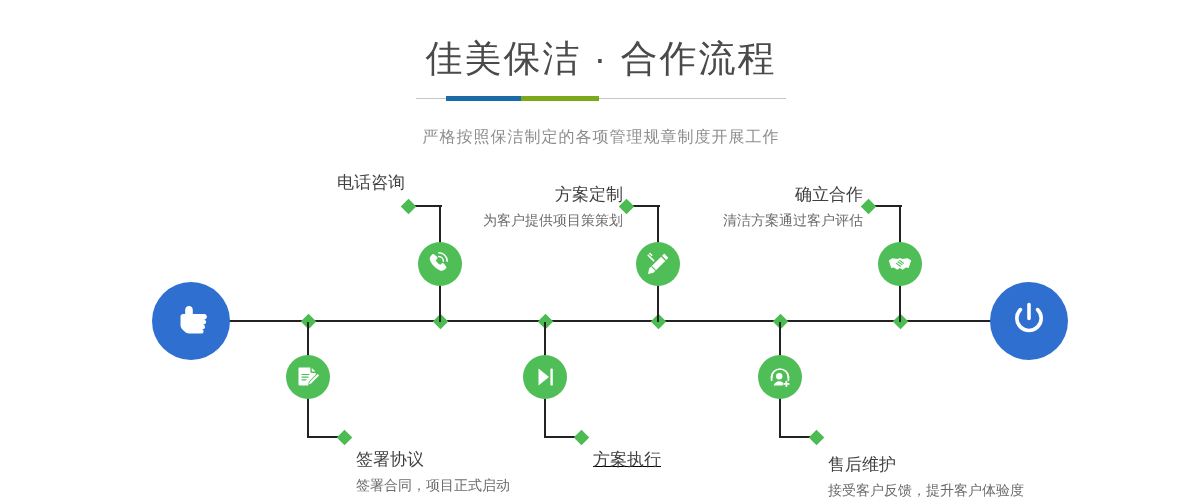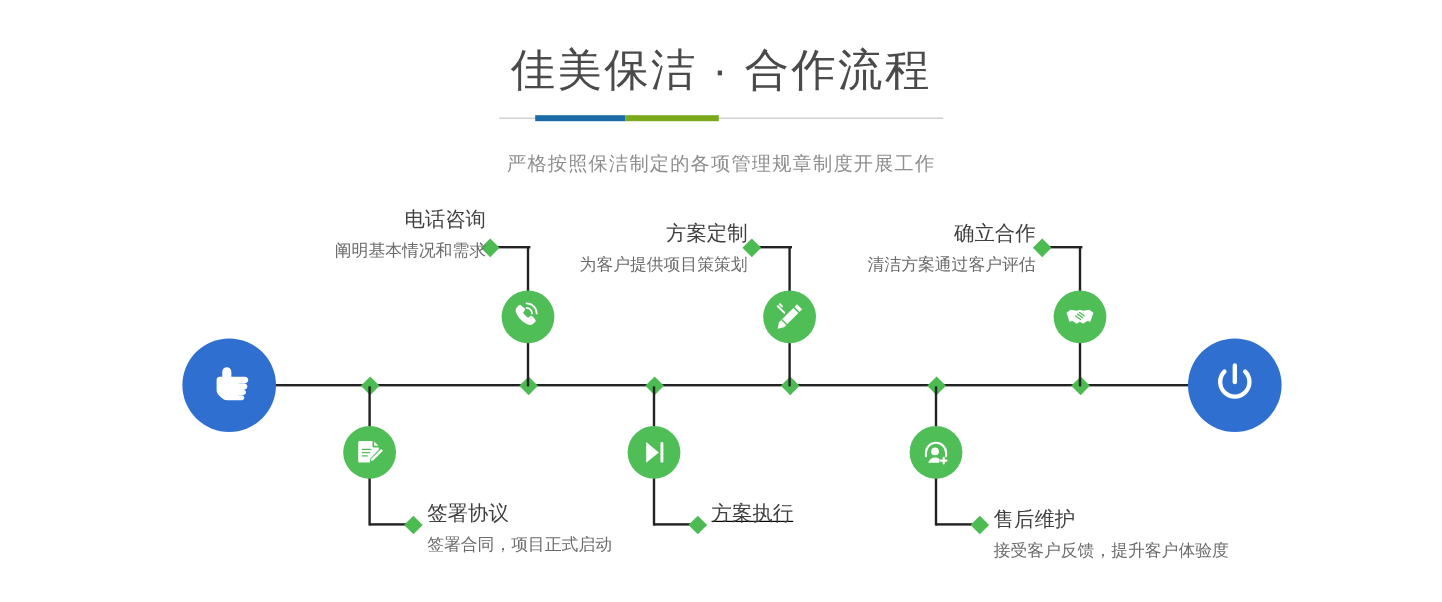--- a/index.html
+++ b/index.html
@@ -148,21 +148,21 @@
     color: #3f3f3f;
     line-height: 1.35;
   }
   .label .l-sub {
     font-size: 14px;
     color: #6b6b6b;
     line-height: 1.45;
     padding-top: 3px;
   }
   .label.right-align { text-align: right; }
-  .label.left-align  { text-align: left; }
+  .label.left-align  { text-align: left; margin-top: 32px; }
 </style>
 </head>
 <body>
 
 <div class="page">
 
   <div class="header">
     <h1 class="title">佳美保洁 · 合作流程</h1>
     <div class="divider">
       <div class="rule"></div>
@@ -213,21 +213,20 @@
           <path fill="#ffffff" d="M7.1 3.4c-0.6-0.5-1.5-0.4-2 0.2L3.5 5.5C2.6 6.6 2.5 8.1 3.1 9.6c1.7 4.2 5.6 8.1 9.8 9.8 1.5 0.6 3 0.5 4.1-0.4l1.9-1.6c0.6-0.5 0.7-1.4 0.2-2l-2.3-2.8c-0.5-0.6-1.4-0.7-2-0.2l-1.6 1.3c-1.6-0.9-3.4-2.7-4.3-4.3l1.3-1.6c0.5-0.6 0.4-1.5-0.2-2L7.1 3.4z"></path>
           <g fill="none" stroke="#ffffff" stroke-width="1.5" stroke-linecap="round">
             <path d="M16.4 10.2a4.6 4.6 0 0 0-4.6-4.6"></path>
             <path d="M20.2 10.2a8.4 8.4 0 0 0-8.4-8.4"></path>
           </g>
         </svg>
       </span>
     </div>
     <div class="label right-align" style="left:60px; top:12px; width:345px;">
       <div class="l-title">电话咨询</div>
-      <div class="l-sub">阐明基本情况和需求</div>
     </div>
 
     <div class="vline" style="left:308px; top:162px; height:116px;"></div>
     <div class="hline" style="left:308px; top:276px; width:36px;"></div>
     <div class="diamond" style="left:344px; top:277px;"></div>
     <div class="node-circle" style="left:308px; top:195px;">
       <span>
         <svg width="26" height="26" viewBox="0 0 26 26">
           <path fill="#ffffff" d="M4.6 3.6h10.8v4.2c0 0.6 0.5 1.1 1.1 1.1h4.2v1.9l-7 7-0.5 3.6h-8.6c-0.6 0-1.1-0.5-1.1-1.1V4.7c0-0.6 0.5-1.1 1.1-1.1z"></path>
           <path fill="#ffffff" d="M16.8 3.9l3.6 3.6h-3.6z"></path>

